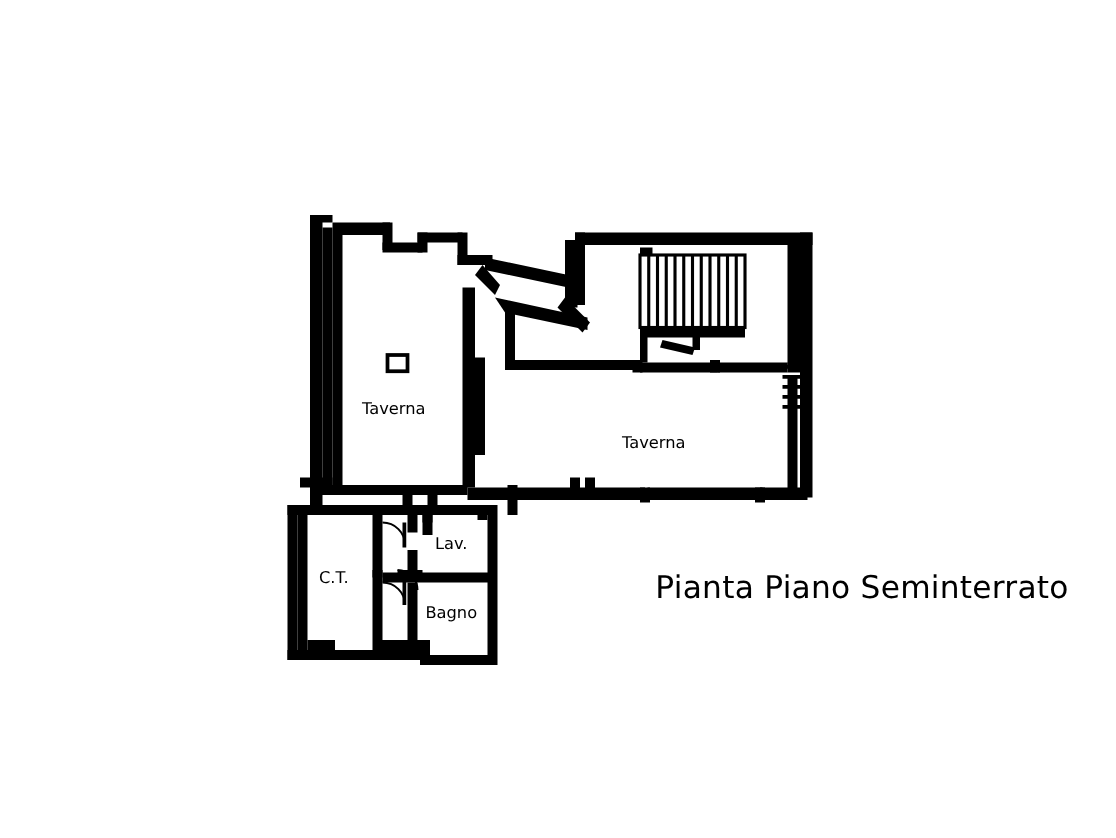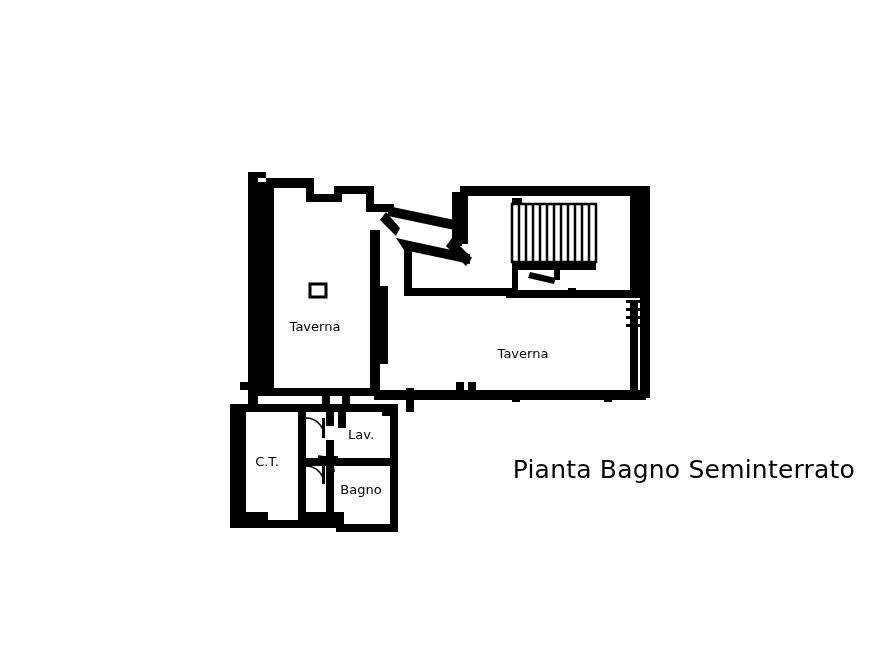--- a/index.html
+++ b/index.html
@@ -180,14 +180,14 @@
 
     <g>
       <text class="room-label" text-anchor="middle" x="315" y="331">Taverna</text>
       <text class="room-label" text-anchor="middle" x="523" y="358">Taverna</text>
       <text class="room-label" text-anchor="middle" x="267" y="466">C.T.</text>
       <text class="room-label" text-anchor="middle" x="361" y="439">Lav.</text>
       <text class="room-label" text-anchor="middle" x="361" y="494">Bagno</text>
     </g>
   </svg>
 
-  <div class="caption">Pianta Bagno Seminterrato</div>
+  <div class="caption">Pianta Piano Seminterrato</div>
 </div>
 
 </body></html>

